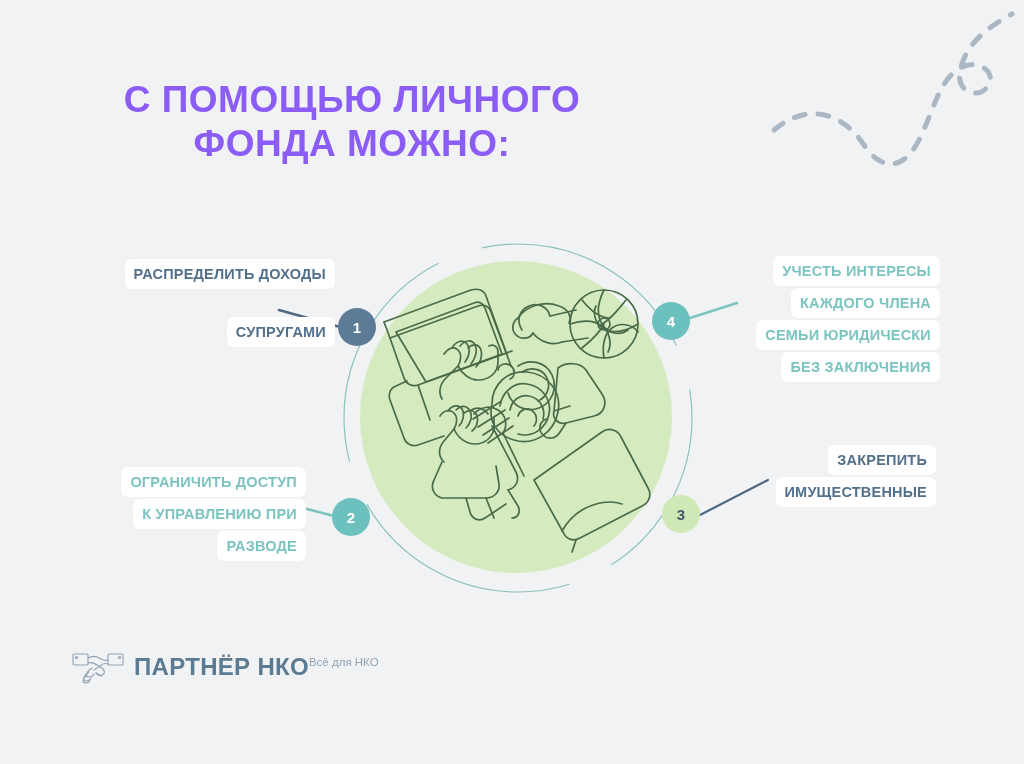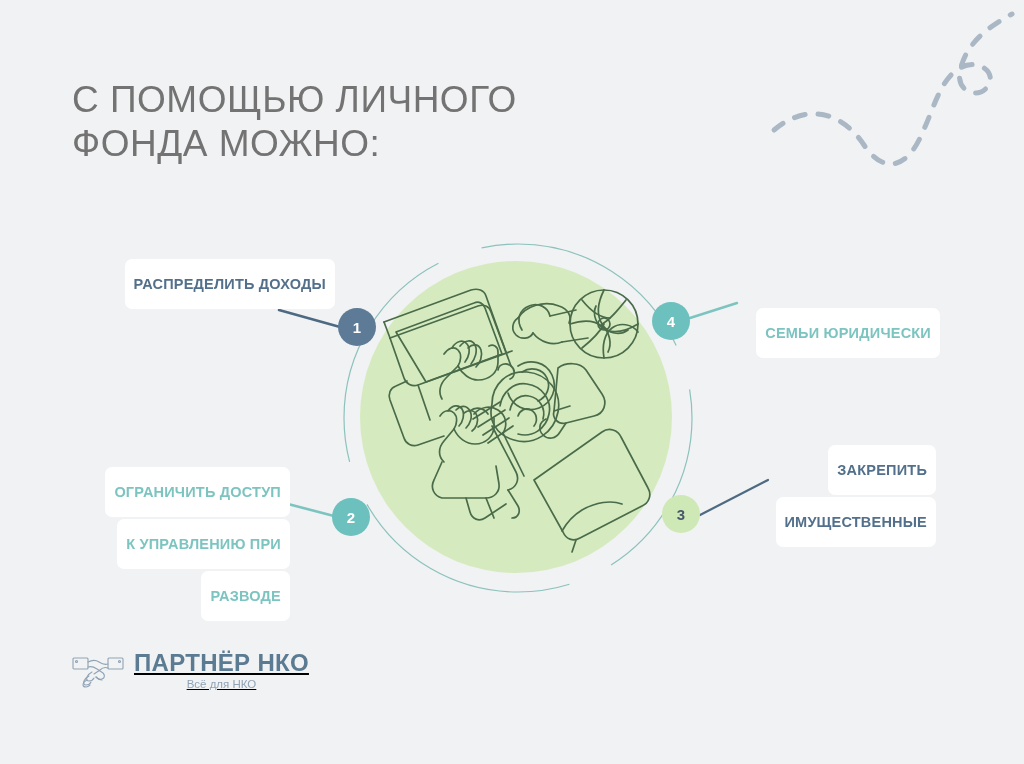--- a/index.html
+++ b/index.html
@@ -31,26 +31,27 @@
     height: 190px;
     pointer-events: none;
   }
 
   
   #title {
     position: absolute;
     left: 72px;
     top: 78px;
     width: 560px;
-    color: #737373;
+    color: #8b5cf6;
     font-size: 37px;
     line-height: 44px;
-    font-weight: normal;
+    font-weight: bold;
     letter-spacing: 0.5px;
     text-transform: uppercase;
+    text-align: center;
   }
   #title .tline { display: block; white-space: nowrap; }
 
   
   #circle-group {
     position: absolute;
     left: 340px;
     top: 228px;
     width: 356px;
     height: 390px;
@@ -115,44 +116,44 @@
     font-weight: bold;
     line-height: 26px;
     letter-spacing: 0.2px;
     text-transform: uppercase;
     z-index: 5;
   }
   .callout .ln {
     display: inline-block;
     background: #ffffff;
     border-radius: 7px;
-    padding: 12px 9px;
+    padding: 2px 9px;
     margin: 1px 0;
   }
   .callout.right-align { text-align: right; }
 
   .slate { color: #52708b; }
   .teal  { color: #7cc4c0; }
 
   #callout-1 { left: 60px;  top: 258px; width: 275px; }
-  #callout-2 { left: 64px;  top: 466px; width: 226px; }
+  #callout-2 { left: 80px;  top: 466px; width: 226px; }
   #callout-3 { left: 748px; top: 444px; width: 188px; }
   #callout-4 { left: 722px; top: 255px; width: 218px; }
 
   
   #logo {
     position: absolute;
     left: 72px;
     top: 650px;
     display: flex;
     align-items: center;
     gap: 10px;
   }
   #logo-icon { width: 52px; height: 34px; flex: 0 0 auto; }
-  #logo-text-wrap { display: flex; flex-direction: column; text-decoration: underline; }
+  #logo-text-wrap { display: flex; flex-direction: row; }
   #logo-name {
     color: #5b7b93;
     font-size: 24px;
     font-weight: bold;
     letter-spacing: 0.3px;
     line-height: 26px;
     text-transform: uppercase;
   }
   #logo-tagline {
     color: #8fa3b5;
@@ -276,39 +277,40 @@
   </div>
 
   <div class="badge" id="badge-1">1</div>
   <div class="badge" id="badge-2">2</div>
   <div class="badge" id="badge-3">3</div>
   <div class="badge" id="badge-4">4</div>
 
   <div class="callout right-align slate" id="callout-1">
     <span class="ln">РАСПРЕДЕЛИТЬ ДОХОДЫ</span><br>
     <br>
+    <span class="ln">СУПРУГАМИ</span>
   </div>
 
   <div class="callout right-align teal" id="callout-2">
     <span class="ln">ОГРАНИЧИТЬ ДОСТУП</span><br>
     <span class="ln">К УПРАВЛЕНИЮ ПРИ</span><br>
     <span class="ln">РАЗВОДЕ</span>
   </div>
 
   <div class="callout right-align slate" id="callout-3">
     <span class="ln">ЗАКРЕПИТЬ</span><br>
     <span class="ln">ИМУЩЕСТВЕННЫЕ</span><br>
     <br>
   </div>
 
   <div class="callout right-align teal" id="callout-4">
-    <br>
-    <br>
+    <span class="ln">УЧЕСТЬ ИНТЕРЕСЫ</span><br>
+    <span class="ln">КАЖДОГО ЧЛЕНА</span><br>
     <span class="ln">СЕМЬИ ЮРИДИЧЕСКИ</span><br>
-    <br>
+    <span class="ln">БЕЗ ЗАКЛЮЧЕНИЯ</span><br>
   </div>
 
   <div id="logo">
     <svg id="logo-icon" viewBox="0 0 52 34" fill="none" xmlns="http://www.w3.org/2000/svg" stroke="#8fa3b5" stroke-width="1.1" stroke-linecap="round" stroke-linejoin="round">
       <rect x="1" y="4" width="15" height="11" rx="1"></rect>
       <circle cx="4.5" cy="7.5" r="1"></circle>
       <rect x="36" y="4" width="15" height="11" rx="1"></rect>
       <circle cx="47.5" cy="7.5" r="1"></circle>
       <path d="M16 8 C20 6 24 6 27 8 C30 10 33 11 36 10"></path>
       <path d="M36 14 C33 13 30 14 28 16 L22 20"></path>

